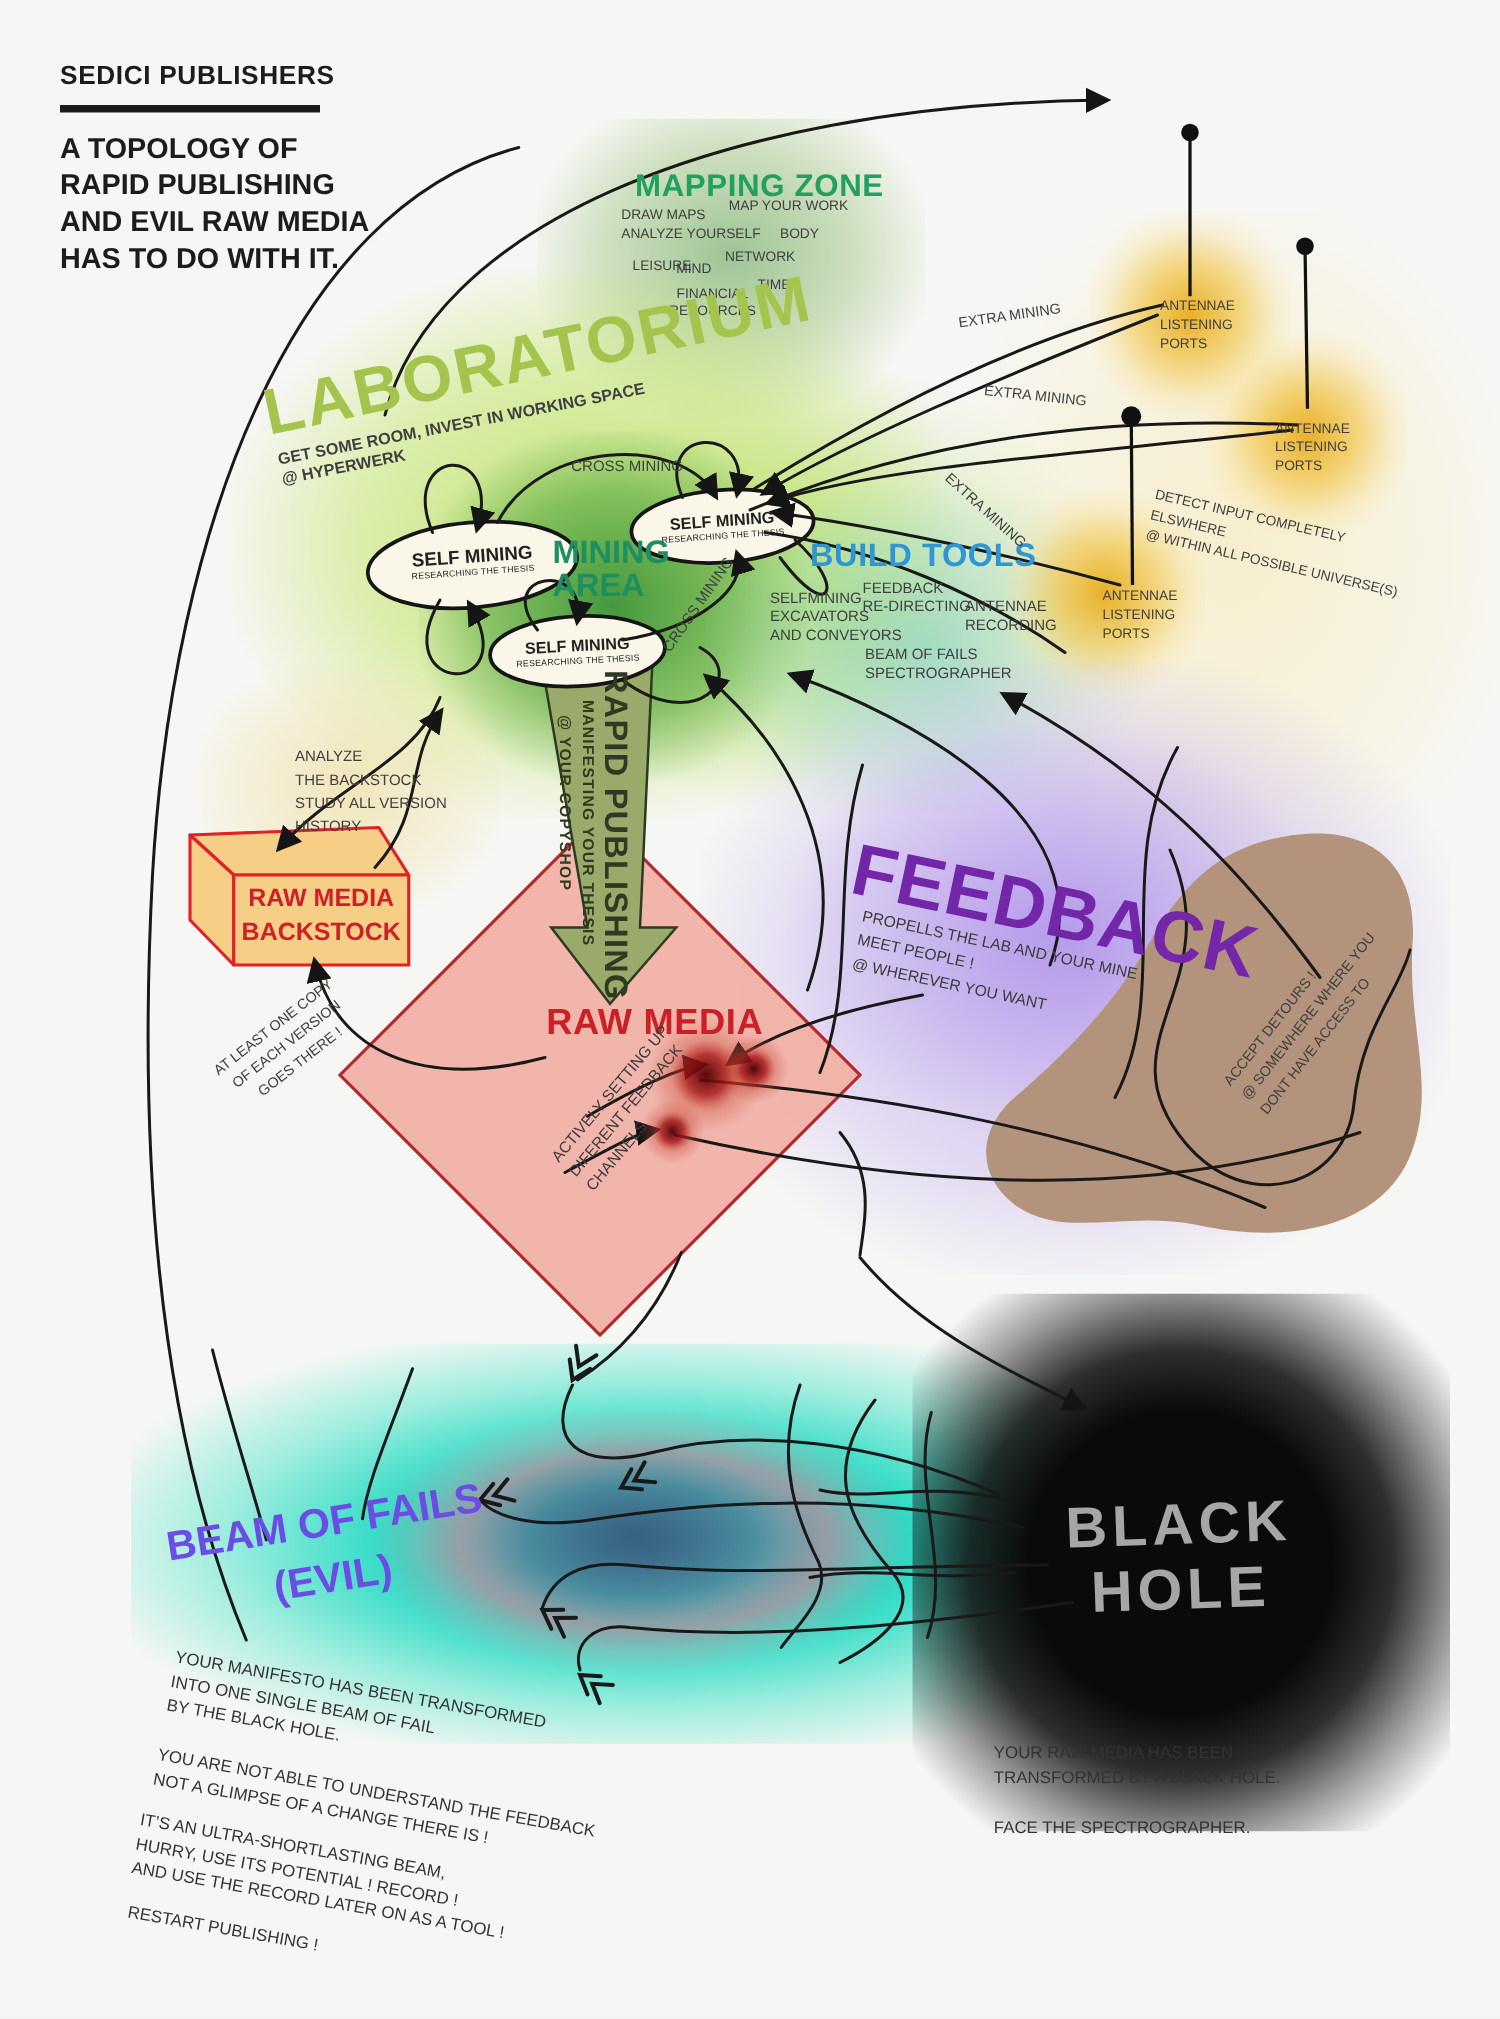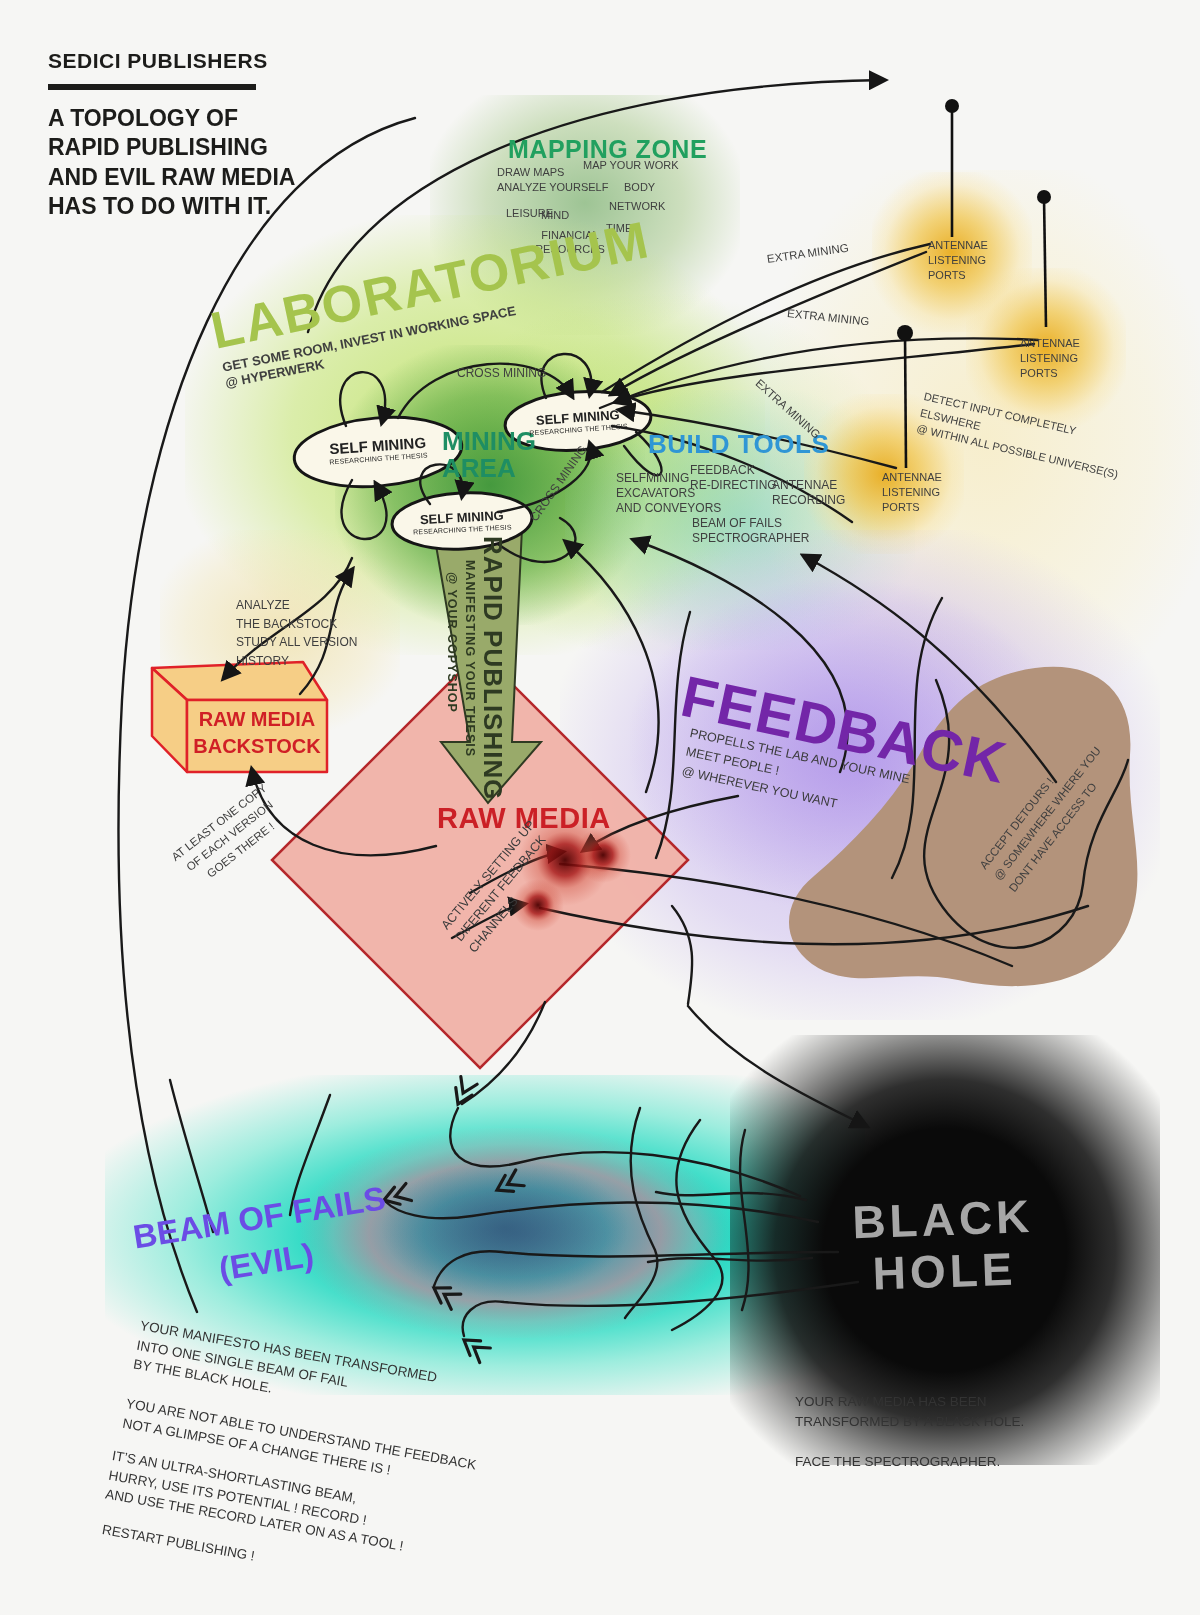--- a/index.html
+++ b/index.html
@@ -161,21 +161,21 @@
   <div class="t h1 ml" style="left:48px;top:104px;">A TOPOLOGY OF
 RAPID PUBLISHING
 AND EVIL RAW MEDIA
 HAS TO DO WITH IT.</div>
 
   <div class="t zone-title" style="left:508px;top:134px;">MAPPING ZONE</div>
   <div class="t small" style="left:583px;top:159px;">MAP YOUR WORK</div>
   <div class="t small" style="left:497px;top:166px;">DRAW MAPS</div>
   <div class="t small" style="left:497px;top:181px;">ANALYZE YOURSELF</div>
   <div class="t small" style="left:624px;top:181px;">BODY</div>
-  <div class="t small" style="left:609px;top:200px;">NETWORK</div>
+  <div class="t small" style="left:580px;top:200px;">NETWORK</div>
   <div class="t small" style="left:506px;top:207px;">LEISURE</div>
   <div class="t small" style="left:541px;top:209px;">MIND</div>
   <div class="t small" style="left:606px;top:222px;">TIME</div>
   <div class="t small ml c" style="left:525px;top:229px;width:90px;">FINANCIAL
 RESOURCES</div>
 
   <div class="t lab o0" style="left:205px;top:300px;transform:rotate(-12deg);">LABORATORIUM</div>
   <div class="t labsub ml o0" style="left:221px;top:360px;transform:rotate(-11deg);">GET SOME ROOM, INVEST IN WORKING SPACE
 @ HYPERWERK</div>
 

